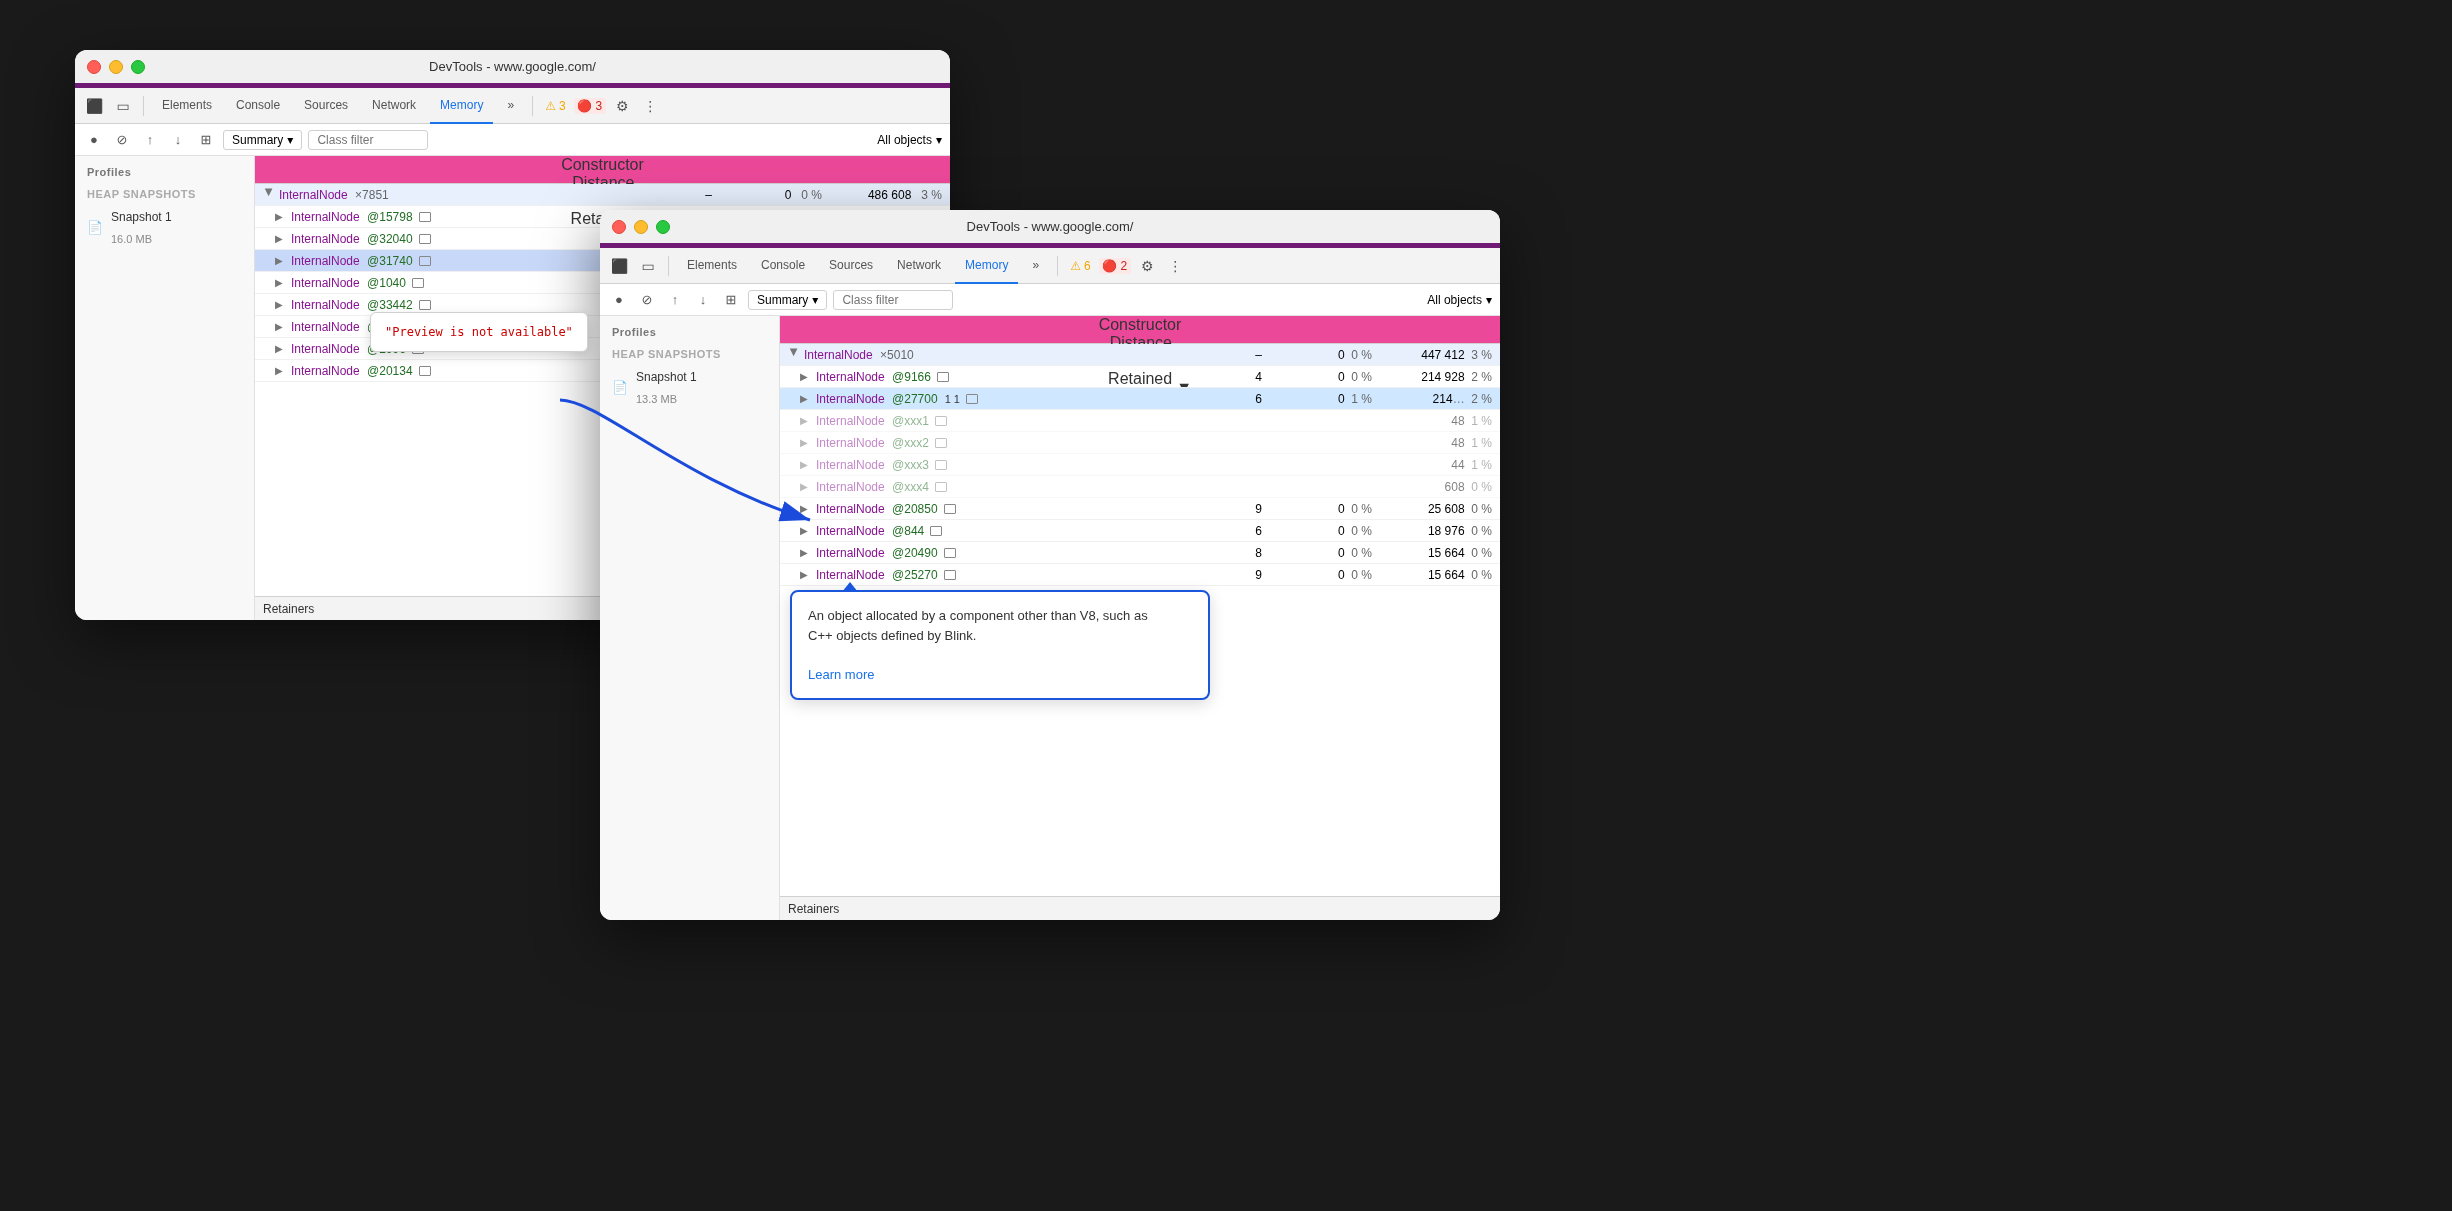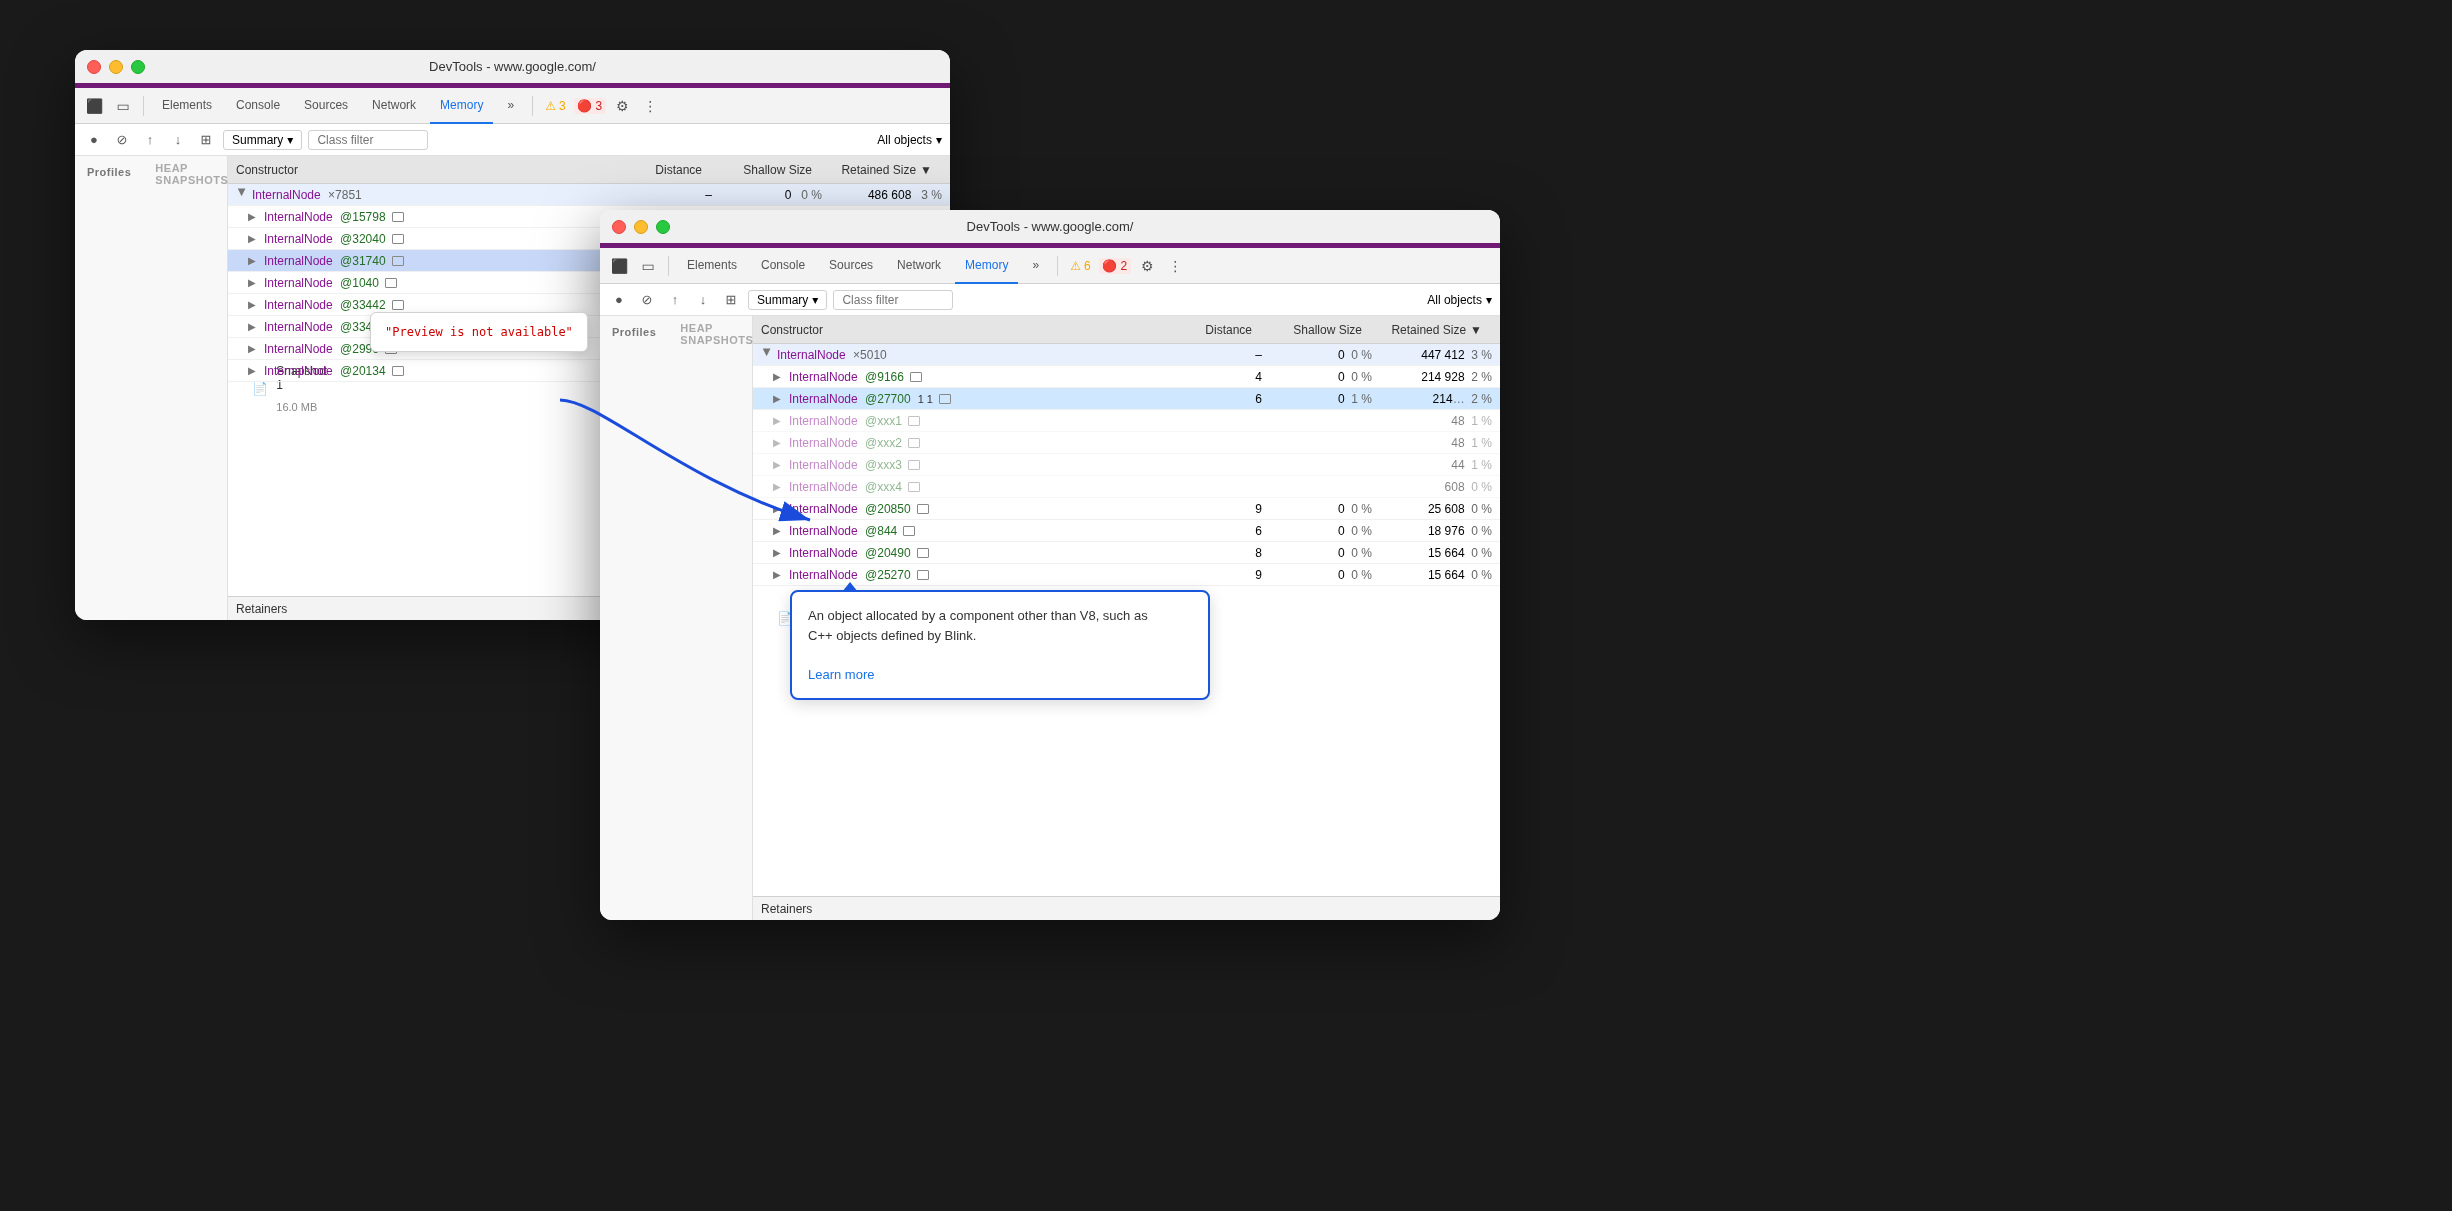--- a/index.html
+++ b/index.html
@@ -186,25 +186,25 @@
 
     
     .devtools-body {
       display: flex;
       flex: 1;
       overflow: hidden;
     }
 
     
     .sidebar {
-      width: 153px;
+      width: 180px;
       background: #f8f8f8;
       border-right: 1px solid #e0e0e0;
       display: flex;
-      flex-direction: row;
+      flex-direction: column;
       flex-shrink: 0;
     }
 
     .sidebar-heading {
       font-size: 11px;
       font-weight: 600;
       color: #777;
       padding: 10px 12px 4px;
       letter-spacing: 0.5px;
     }
@@ -245,27 +245,28 @@
     .table-area {
       flex: 1;
       display: flex;
       flex-direction: column;
       overflow: hidden;
     }
 
     .table-header {
       display: flex;
       align-items: center;
-      background: #e5e5e5;
+      background: #ec4899;
       border-bottom: 1px solid #d0d0d0;
       height: 28px;
       flex-shrink: 0;
-      font-size: 12px;
+      font-size: 16px;
       font-weight: 500;
       color: #333;
+      flex-direction: column;
     }
 
     .th-constructor { flex: 1; padding: 0 8px; }
     .th-distance { width: 80px; padding: 0 8px; text-align: right; }
     .th-shallow { width: 110px; padding: 0 8px; text-align: right; }
     .th-retained { width: 120px; padding: 0 8px; text-align: right; display: flex; align-items: center; justify-content: flex-end; gap: 4px; }
 
     .table-body {
       flex: 1;
       overflow: auto;

